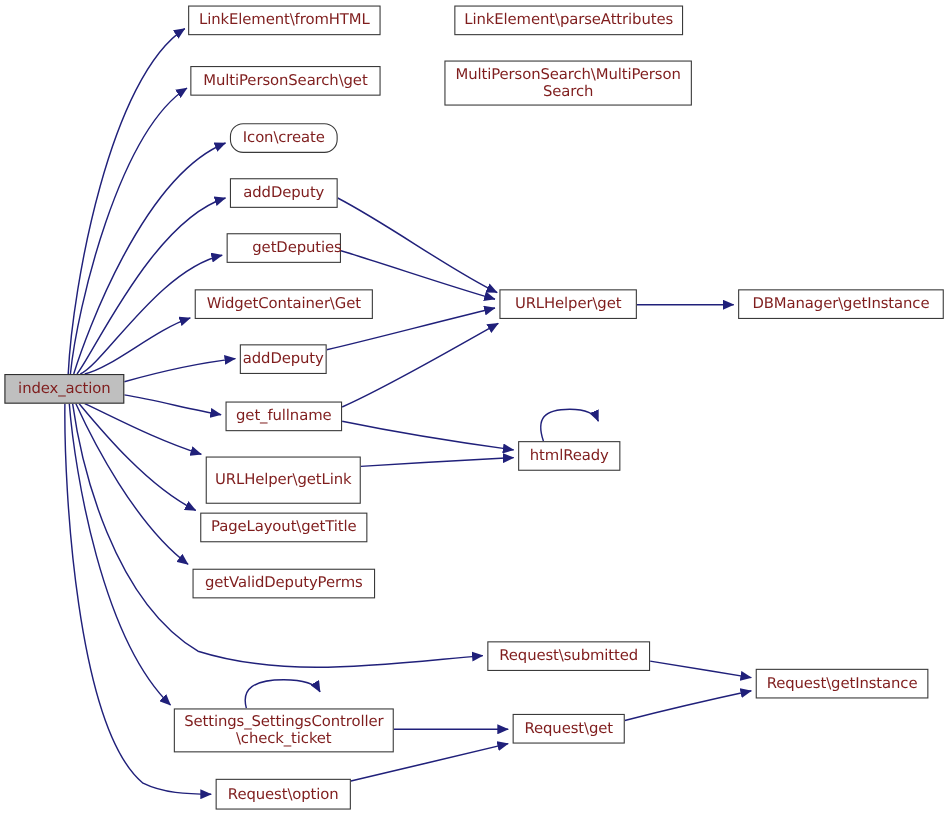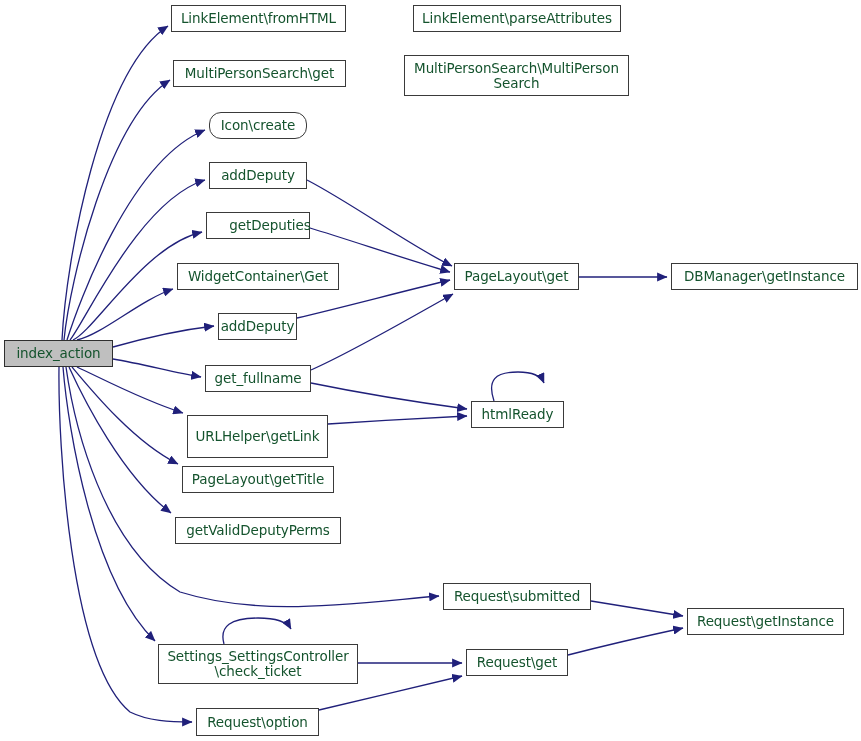--- a/index.html
+++ b/index.html
@@ -21,21 +21,21 @@
     top: 0;
     width: 861px;
     height: 741px;
     pointer-events: none;
   }
   .node {
     position: absolute;
     box-sizing: border-box;
     border: 1px solid #3a3a3a;
     background: #ffffff;
-    color: #14532d;
+    color: #7f1d1d;
     font-size: 13.5px;
     line-height: 15px;
     display: flex;
     align-items: center;
     justify-content: center;
     text-align: center;
     white-space: pre-line;
     letter-spacing: -0.1px;
   }
   .node.root-node {
@@ -87,21 +87,21 @@
       <div class="node root-node" style="left: 4px; top: 340px; width: 109px; height: 27px;">index_action</div>
       <div class="node" style="left: 171px; top: 5px; width: 175px; height: 27px;">LinkElement\fromHTML</div>
       <div class="node" style="left: 413px; top: 5px; width: 208px; height: 27px;">LinkElement\parseAttributes</div>
       <div class="node" style="left: 173px; top: 60px; width: 173px; height: 27px;">MultiPersonSearch\get</div>
       <div class="node" style="left: 404px; top: 55px; width: 225px; height: 41px;">MultiPersonSearch\MultiPerson
 Search</div>
       <div class="node" style="left: 209px; top: 112px; width: 98px; height: 27px; border-radius: 12px;">Icon\create</div>
       <div class="node" style="left: 209px; top: 162px; width: 98px; height: 27px;">addDeputy</div>
       <div class="node" style="left: 206px; top: 212px; width: 104px; height: 27px; padding-left: 24px;">getDeputies</div>
       <div class="node" style="left: 177px; top: 263px; width: 162px; height: 27px;">WidgetContainer\Get</div>
-      <div class="node" style="left: 454px; top: 263px; width: 125px; height: 27px;">PageLayout\get</div>
+      <div class="node" style="left: 454px; top: 263px; width: 125px; height: 27px;">URLHelper\get</div>
       <div class="node" style="left: 671px; top: 263px; width: 187px; height: 27px;">DBManager\getInstance</div>
       <div class="node" style="left: 218px; top: 313px; width: 79px; height: 27px;">addDeputy</div>
       <div class="node" style="left: 205px; top: 365px; width: 106px; height: 27px;">get_fullname</div>
       <div class="node" style="left: 471px; top: 401px; width: 93px; height: 27px;">htmlReady</div>
       <div class="node" style="left: 187px; top: 415px; width: 141px; height: 43px;">URLHelper\getLink</div>
       <div class="node" style="left: 182px; top: 466px; width: 152px; height: 27px; text-align: center;">PageLayout\getTitle</div>
       <div class="node" style="left: 175px; top: 517px; width: 166px; height: 27px;">getValidDeputyPerms</div>
       <div class="node" style="left: 443px; top: 583px; width: 148px; height: 27px; text-align: right;">Request\submitted</div>
       <div class="node" style="left: 687px; top: 608px; width: 157px; height: 27px;">Request\getInstance</div>
       <div class="node" style="left: 158px; top: 644px; width: 200px; height: 40px;">Settings_SettingsController

